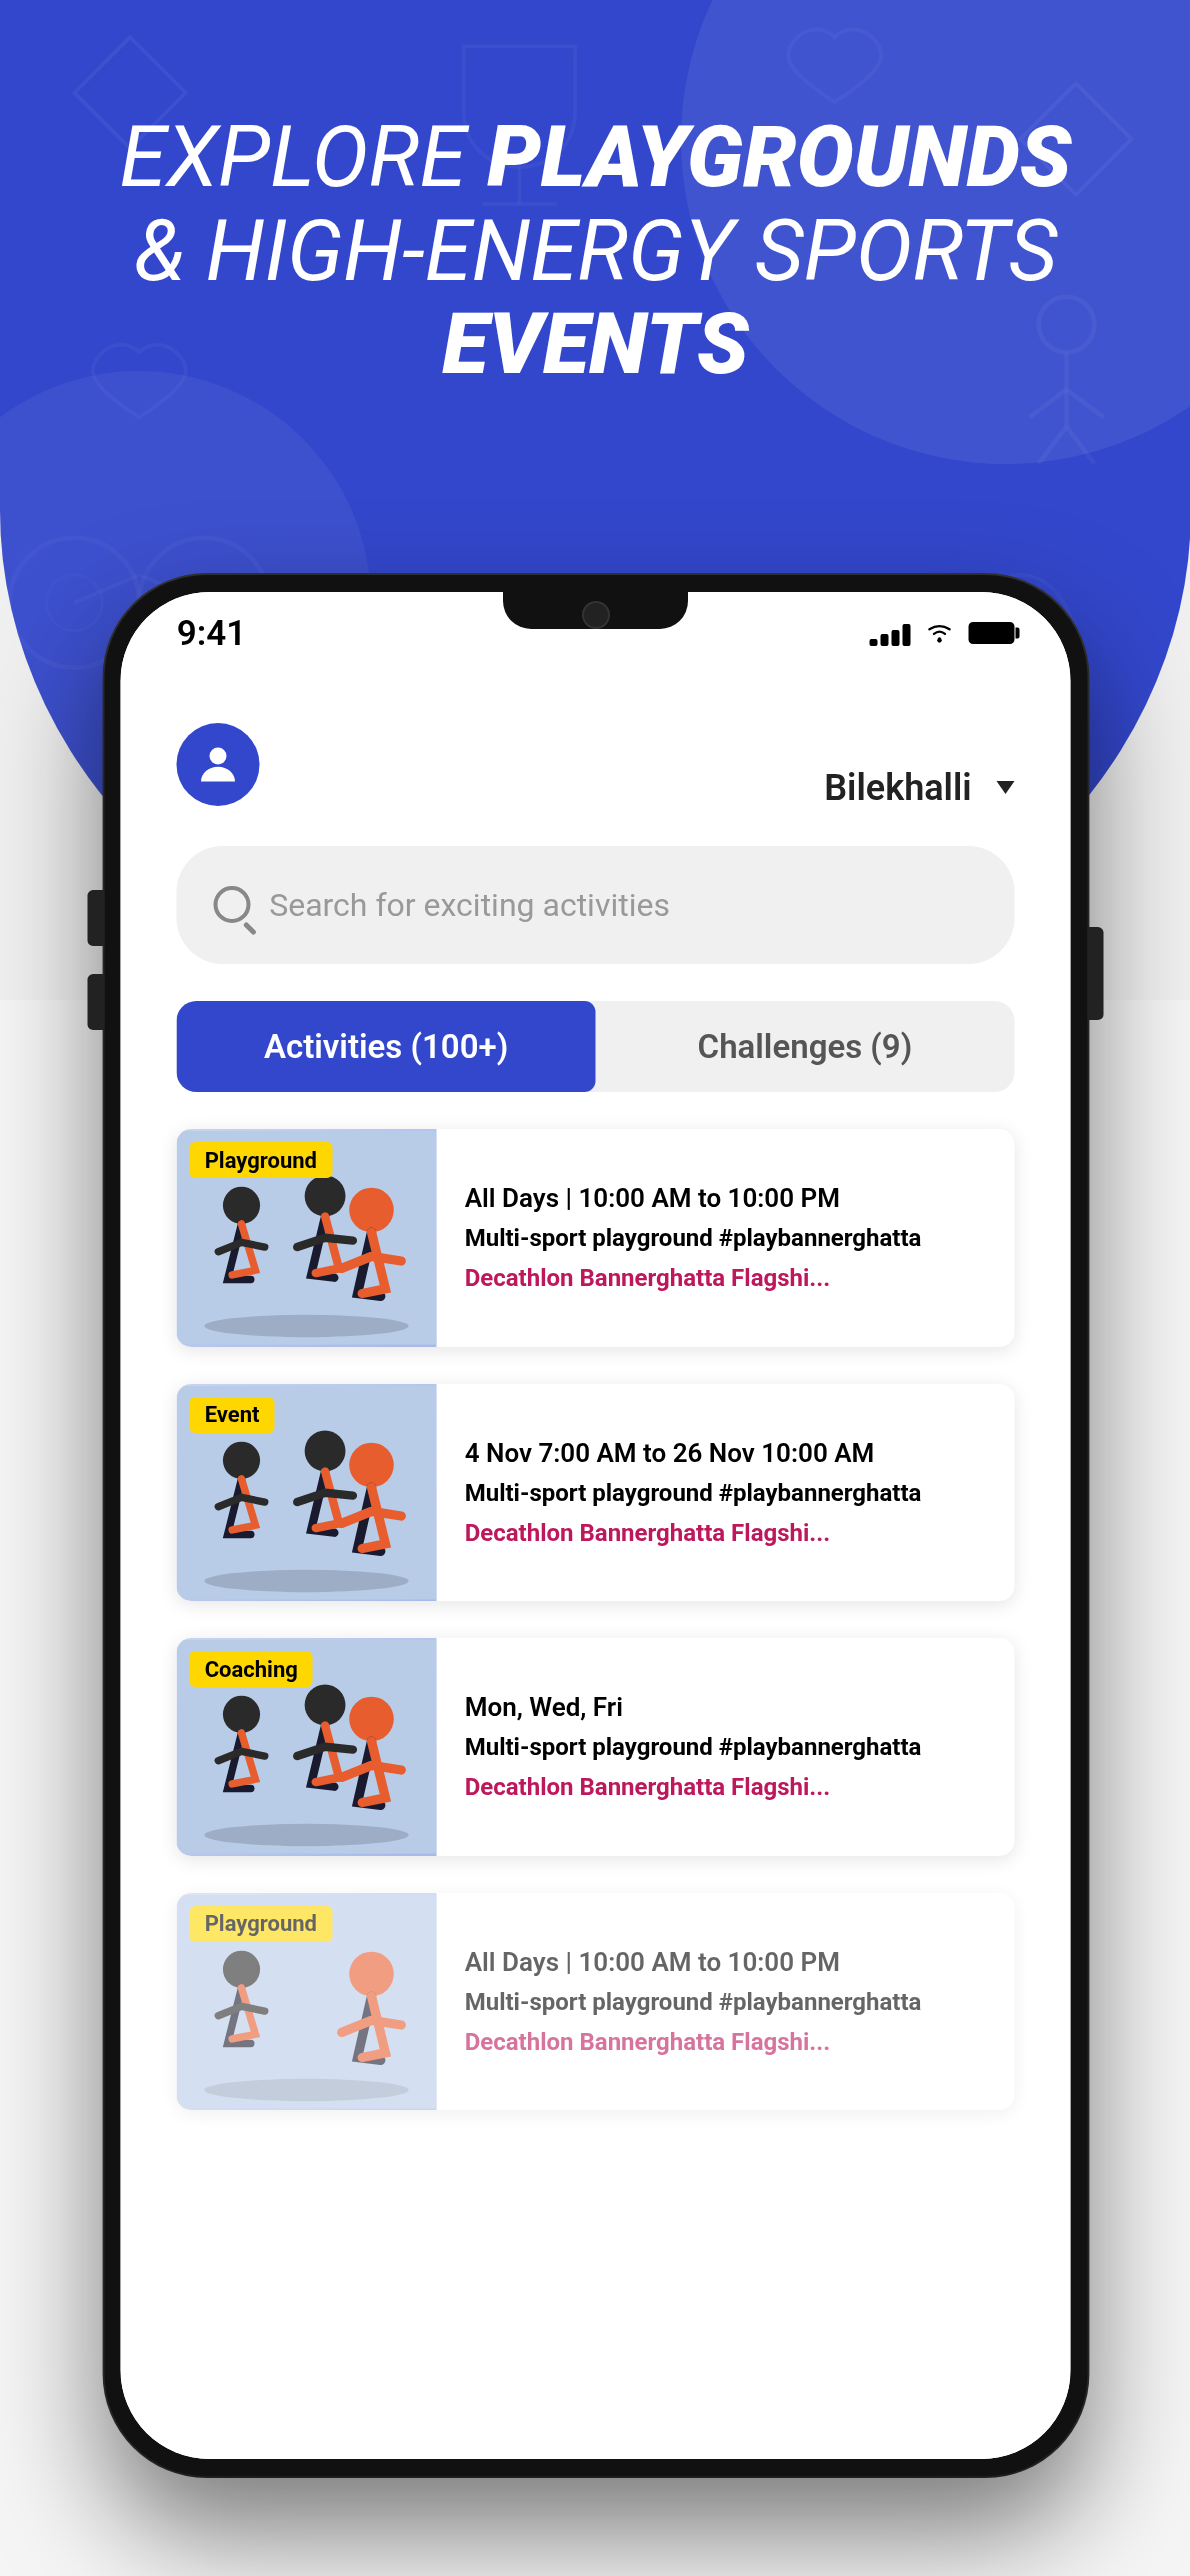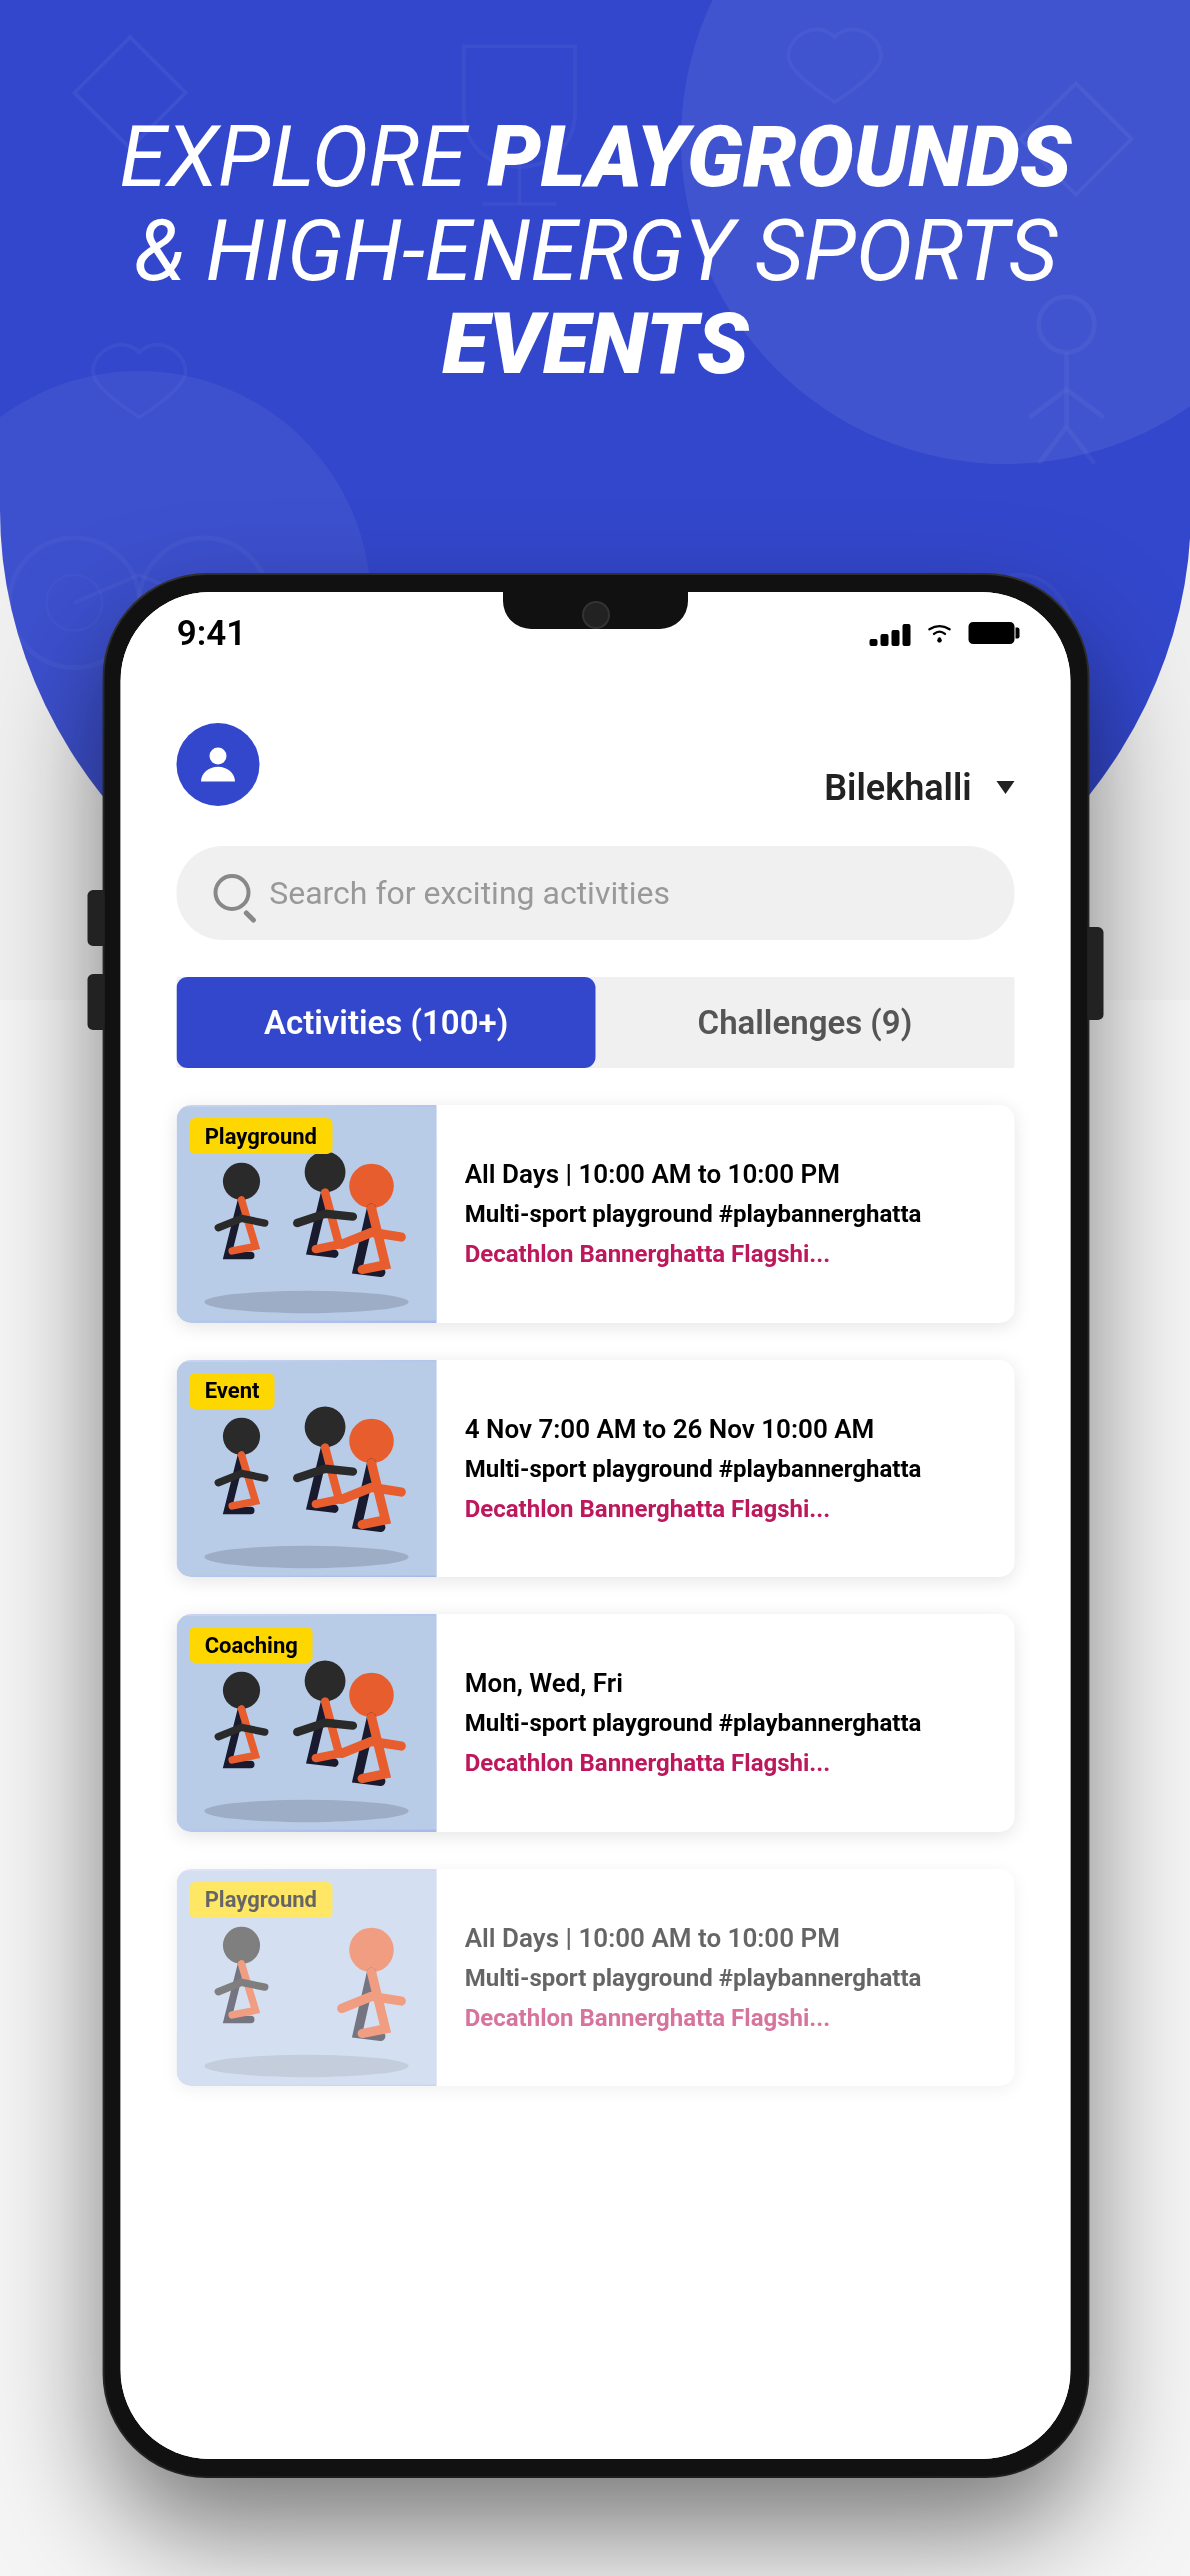--- a/index.html
+++ b/index.html
@@ -255,21 +255,21 @@
       margin-left: 3.7px;
     }
 
     
     .search-bar {
       margin: 9.3px 56px 37px;
       background: #f0f0f0;
       border-radius: 46px;
       display: flex;
       align-items: center;
-      padding: 28px 37px;
+      padding: 40px 37px;
       gap: 18.5px;
     }
 
     .search-icon {
       width: 37px;
       height: 37px;
       border: 4.6px solid #888;
       border-radius: 50%;
       position: relative;
       flex-shrink: 0;
@@ -290,21 +290,21 @@
     .search-text {
       font-size: 32px;
       color: #999;
     }
 
     
     .tabs {
       display: flex;
       margin: 0 56px 37px;
       background: #f0f0f0;
-      border-radius: 2px;
+      border-radius: 20px;
       overflow: hidden;
     }
 
     .tab {
       flex: 1;
       padding: 26px 0;
       text-align: center;
       font-size: 33px;
       font-weight: 600;
       cursor: pointer;

